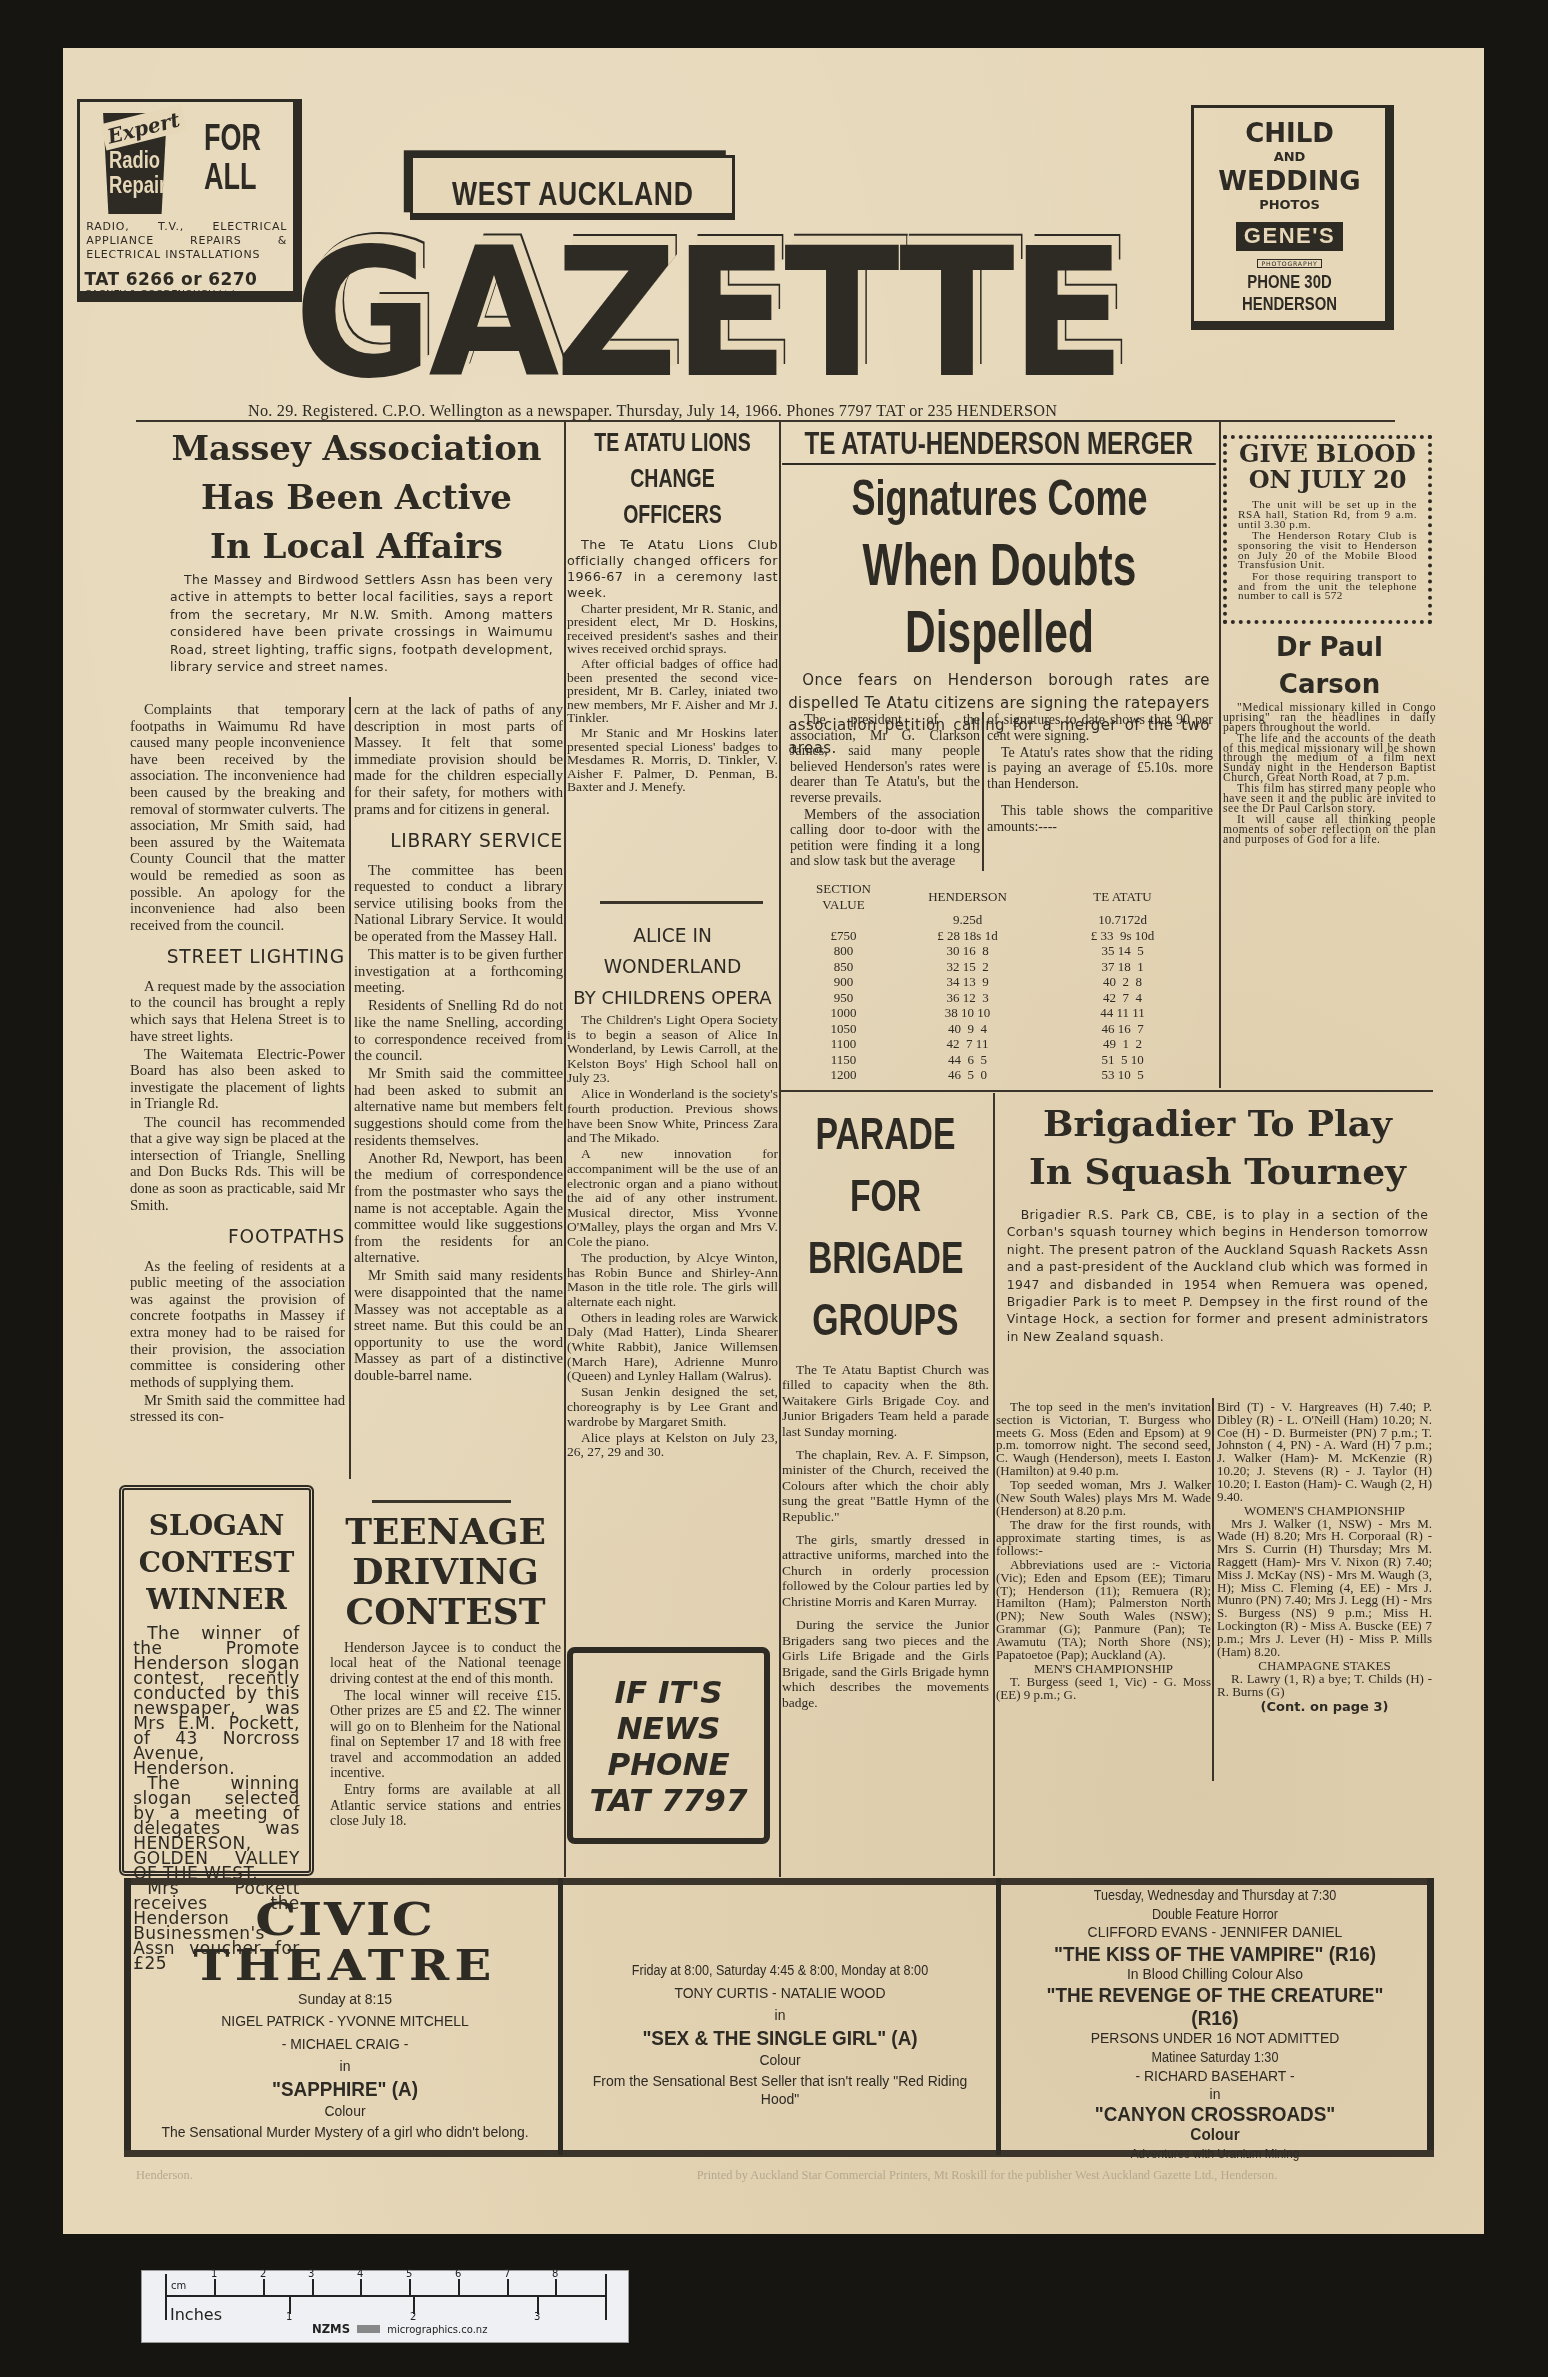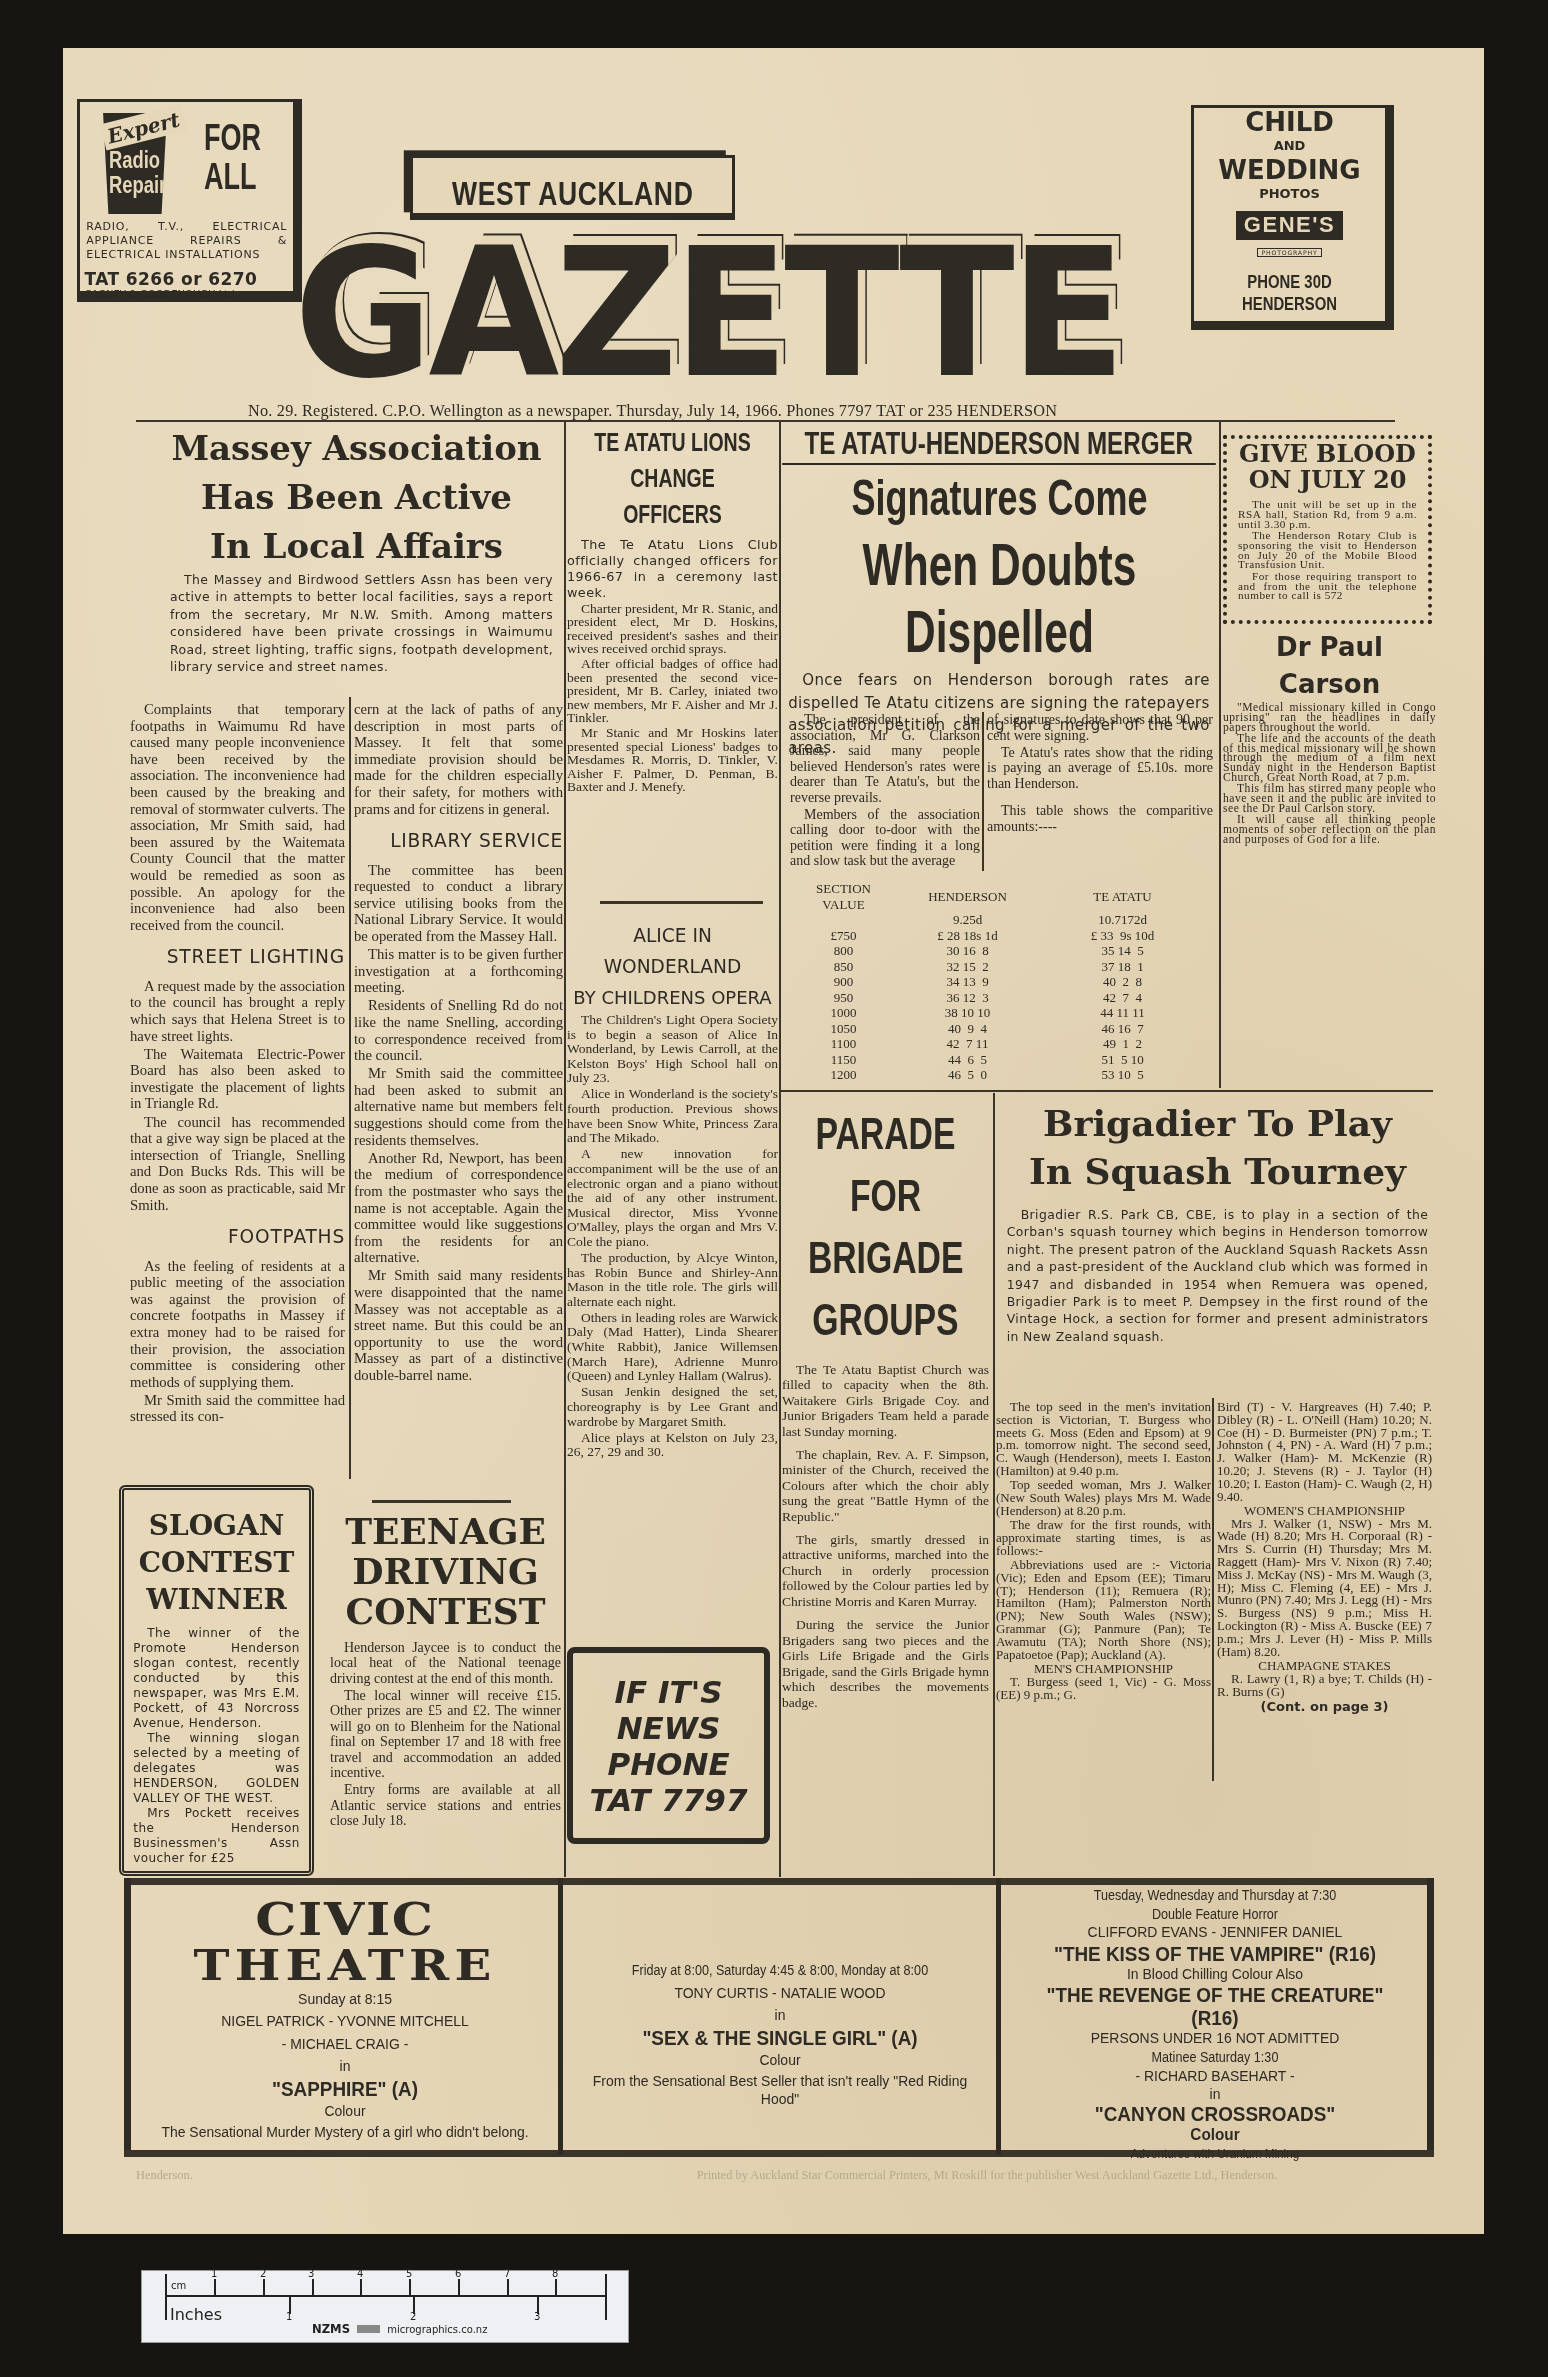--- a/index.html
+++ b/index.html
@@ -30,21 +30,21 @@
   .ad-radio .forall { position: absolute; left: 124px; top: 15.5px; font-family: "Liberation Sans", sans-serif; font-weight: bold; font-size: 36px; line-height: 39px; transform: scaleX(0.75); transform-origin: left; }
   .ad-radio .desc { position: absolute; left: 6.2px; top: 118px; width: 201px; font-family: "DejaVu Sans", sans-serif; font-size: 11px; line-height: 14px; letter-spacing: 0.8px; text-align: justify; }
   .ad-radio .tel { position: absolute; left: 4.6px; top: 167px; font-family: "DejaVu Sans", sans-serif; font-weight: bold; font-size: 17px; letter-spacing: 0.4px; }
   .ad-radio .firm { position: absolute; left: 4.6px; top: 187px; font-family: "DejaVu Sans", sans-serif; font-size: 10px; }
 
   .banner { left: 410px; top: 155px; width: 325px; height: 65px; border: 3.1px solid #2e2a24; border-bottom-width: 7.7px; background: #e6d7b8; box-shadow: -7.7px -6.2px 0 -1.5px #2e2a24; display: flex; align-items: flex-end; justify-content: center; }
   .banner span { font-family: "Liberation Sans", sans-serif; font-weight: bold; font-size: 34px; transform: scaleX(0.78); letter-spacing: 0.8px; }
   .gazette { left: 294px; top: 225px; width: 883px; height: 178px; }
   .gazette span { position: absolute; font-family: "DejaVu Sans", sans-serif; font-weight: bold; font-size: 178px; line-height: 178px; color: #2e2a24; transform: scaleX(0.95); transform-origin: left; letter-spacing: -4.6px; text-shadow: 7.7px -9.3px 0 #e6d7b8, 9.3px -11px 0 #2e2a24; }
 
-  .ad-photo { left: 1191px; top: 105px; width: 203px; height: 225px; border: 3.1px solid #2e2a24; border-right-width: 9.3px; border-bottom-width: 9.3px; text-align: center; }
+  .ad-photo { left: 1191px; top: 105px; width: 203px; height: 225px; border: 3.1px solid #2e2a24; border-right-width: 9.3px; border-bottom-width: 9.3px; text-align: center; padding-top: 11px; }
   .ad-photo .big { font-family: "DejaVu Sans", sans-serif; font-weight: bold; font-size: 26px; line-height: 29px; }
   .ad-photo .small { font-family: "DejaVu Sans", sans-serif; font-weight: bold; font-size: 13px; line-height: 18.6px; }
   .ad-photo .logo { display: inline-block; margin: 7.7px 0 3.1px; background: #2e2a24; color: #e6d7b8; font-family: "Liberation Sans", sans-serif; font-weight: bold; font-size: 22px; padding: 1.5px 7.7px; letter-spacing: 1.5px; }
   .ad-photo .logosub { font-size: 6.2px; letter-spacing: 0.8px; border: 0.8px solid #2e2a24; display: inline-block; padding: 0 3.1px; font-family: "DejaVu Sans", sans-serif; }
   .ad-photo .phone { position: absolute; bottom: 6.2px; left: 0; right: 0; font-family: "Liberation Sans", sans-serif; font-weight: bold; font-size: 18.6px; transform: scaleX(0.8); }
 
   .dateline { left: 248px; top: 401px; width: 1084px; font-family: "Liberation Serif", serif; font-size: 16.3px; letter-spacing: 0.2px; }
 
   .h-serif { font-family: "DejaVu Serif", serif; font-weight: bold; text-align: center; }
   .h-cond { font-family: "Liberation Sans", sans-serif; font-weight: bold; text-align: center; }
@@ -132,21 +132,21 @@
   <p>Another Rd, Newport, has been the medium of correspondence from the postmaster who says the name is not acceptable. Again the committee would like suggestions from the residents for an alternative.</p>
   <p>Mr Smith said many residents were disappointed that the name Massey was not acceptable as a street name. But this could be an opportunity to use the word Massey as part of a distinctive double-barrel name.</p>
 </div>
 
 <div class="abs wavybox" style="left:119px;top:1485px;width:195px;height:391px;padding:6.2px 9.3px;">
   <div class="h-serif" style="font-size:28px;line-height:37px;margin:11px 0 7.7px;">
     <div>SLOGAN</div>
     <div>CONTEST</div>
     <div>WINNER</div>
   </div>
-  <div class="sansbody" style="font-size:12px;line-height:15px;">
+  <div class="sansbody" style="font-size:17px;line-height:15px;">
     <p>The winner of the Promote Henderson slogan contest, recently conducted by this newspaper, was Mrs E.M. Pockett, of 43 Norcross Avenue, Henderson.</p>
     <p>The winning slogan selected by a meeting of delegates was HENDERSON, GOLDEN VALLEY OF THE WEST.</p>
     <p>Mrs Pockett receives the Henderson Businessmen's Assn voucher for £25</p>
   </div>
 </div>
 
 <div class="hrule" style="left:372px;top:1500px;width:139px;height:3.1px;"></div>
 <div class="abs" style="left:330px;top:1506px;width:231px;">
   <div class="h-serif" style="font-size:36px;line-height:40px;margin:4.6px 0 9.3px;">
     <div>TEENAGE</div>

